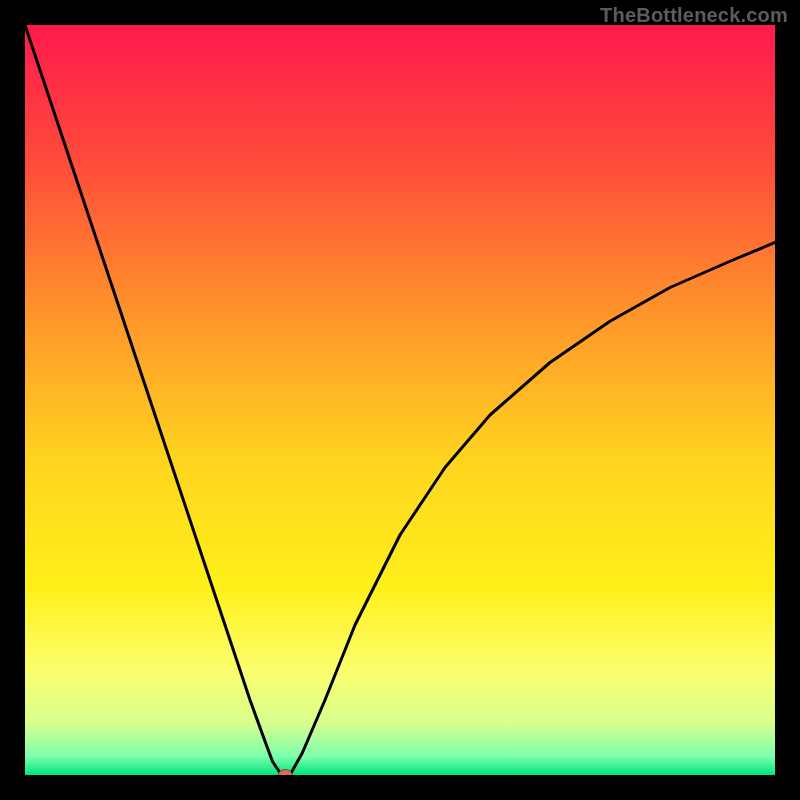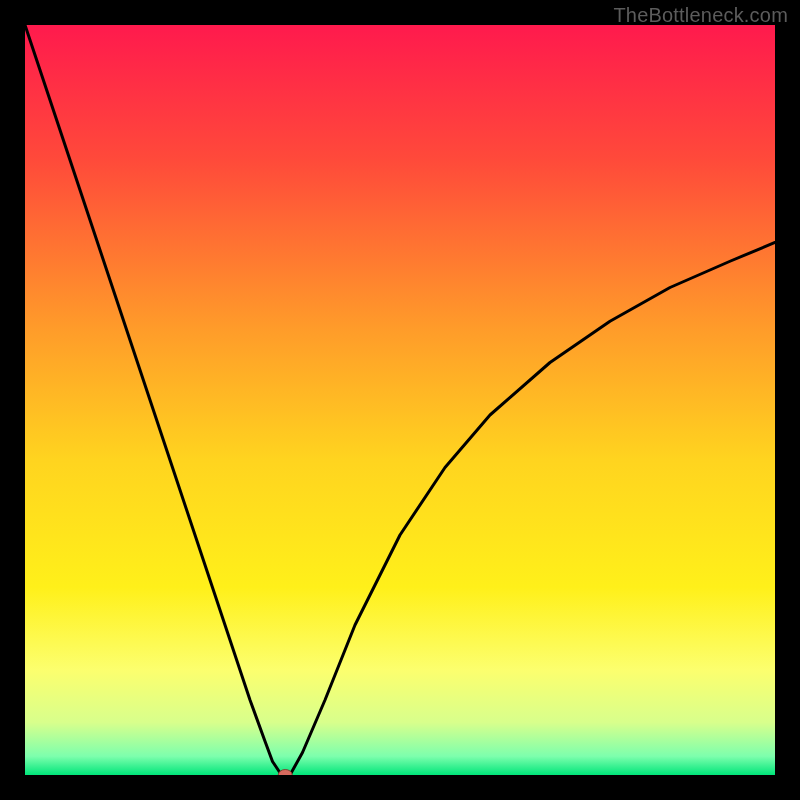--- a/index.html
+++ b/index.html
@@ -17,21 +17,21 @@
     height: 800px;
     background: #000;
   }
   .watermark {
     position: absolute;
     top: 4px;
     right: 12px;
     color: #5c5c5c;
     font-size: 20px;
     letter-spacing: 0.2px;
-    font-weight: 400;
+    font-weight: 700;
     z-index: 3;
   }
   .plot-area {
     position: absolute;
     left: 25px;
     top: 25px;
     width: 750px;
     height: 750px;
     z-index: 1;
   }

